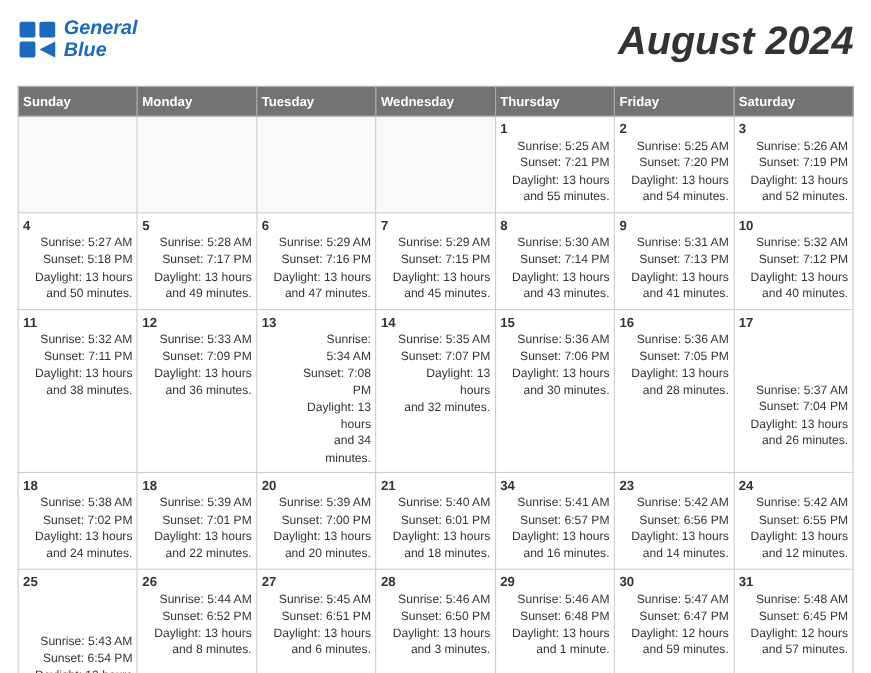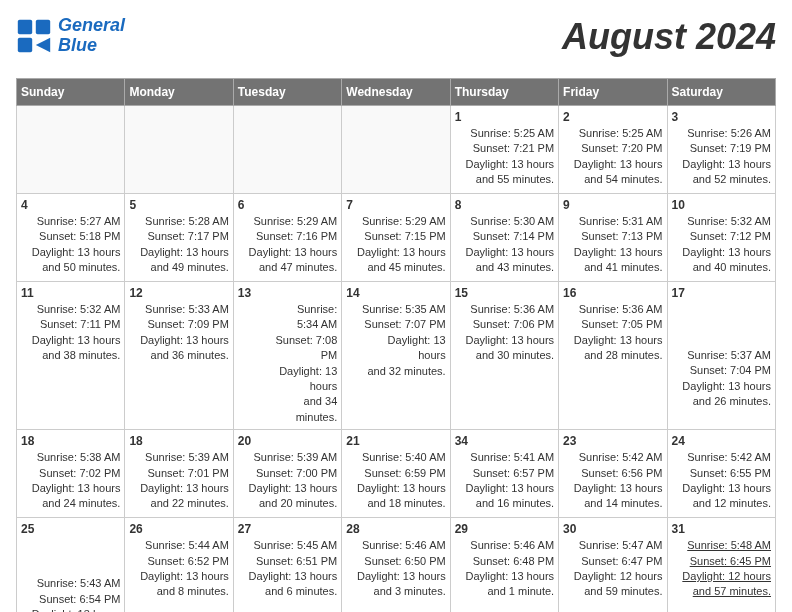--- a/index.html
+++ b/index.html
@@ -269,21 +269,21 @@
         <td>
           <span class="day-num">20</span>
           <div class="day-info" style="white-space: pre-line;">Sunrise: 5:39 AM
 Sunset: 7:00 PM
 Daylight: 13 hours
 and 20 minutes.</div>
         </td>
         <td>
           <span class="day-num">21</span>
           <div class="day-info" style="white-space: pre-line;">Sunrise: 5:40 AM
-Sunset: 6:59 PM
+Sunset: 6:01 PM
 Daylight: 13 hours
 and 18 minutes.</div>
         </td>
         <td>
           <span class="day-num">34</span>
           <div class="day-info" style="white-space: pre-line;">Sunrise: 5:41 AM
 Sunset: 6:57 PM
 Daylight: 13 hours
 and 16 minutes.</div>
         </td>
@@ -340,20 +340,20 @@
         </td>
         <td>
           <span class="day-num">30</span>
           <div class="day-info" style="white-space: pre-line;">Sunrise: 5:47 AM
 Sunset: 6:47 PM
 Daylight: 12 hours
 and 59 minutes.</div>
         </td>
         <td>
           <span class="day-num">31</span>
-          <div class="day-info" style="white-space: pre-line; text-decoration: underline;">Sunrise: 5:48 AM
+          <div class="day-info" style="white-space: pre-line;">Sunrise: 5:48 AM
 Sunset: 6:45 PM
 Daylight: 12 hours
 and 57 minutes.</div>
         </td>
       </tr>
     </tbody>
 </table>
 
 </body></html>

